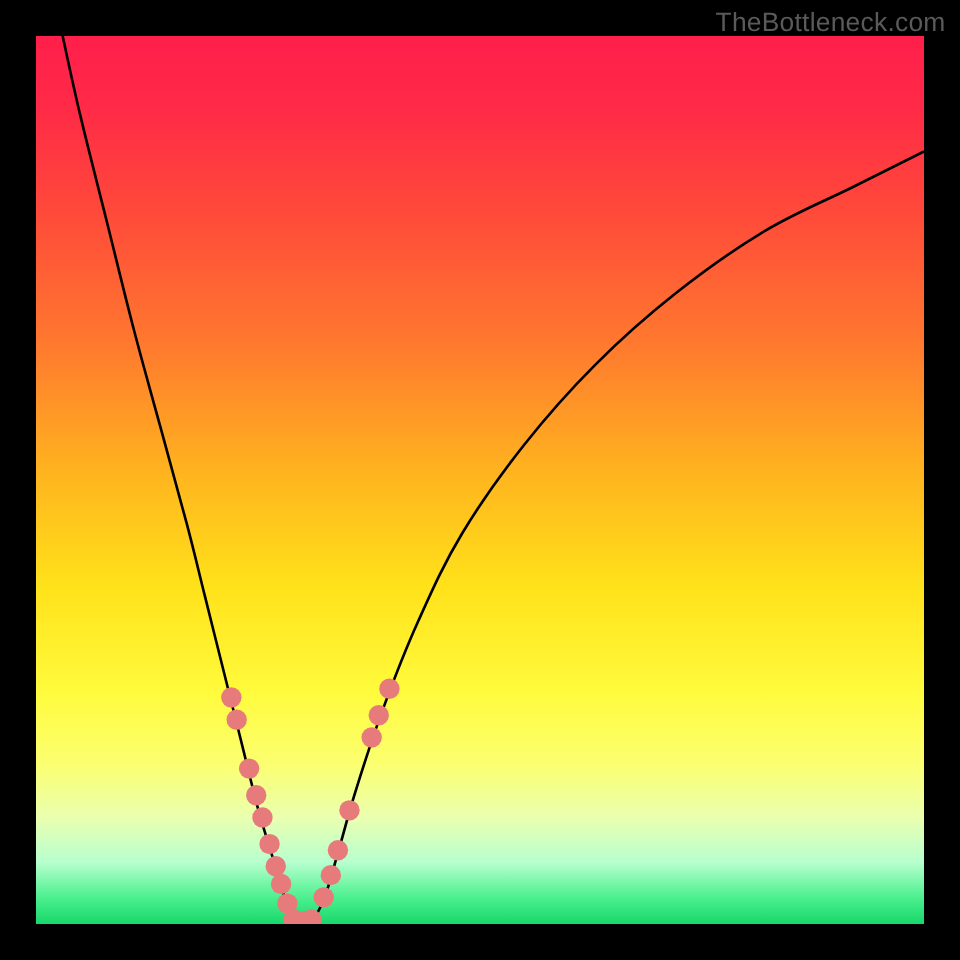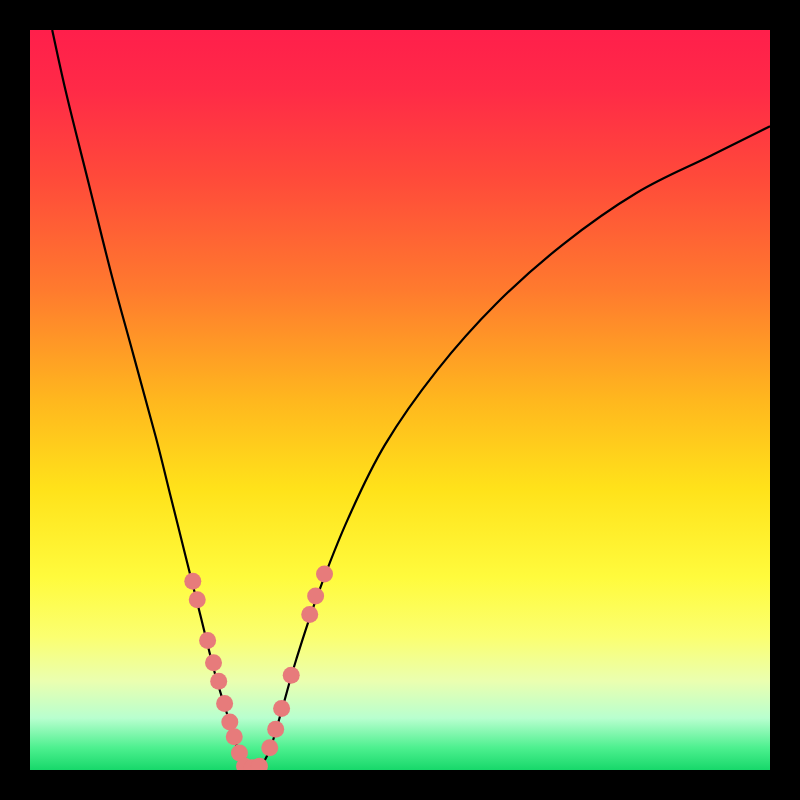--- a/index.html
+++ b/index.html
@@ -44,20 +44,21 @@
   }
   .dot {
     fill: #e77b7b;
     stroke: none;
   }
 </style>
 </head>
 <body>
 
 <div class="canvas">
+  <div class="watermark">TheBottleneck.com</div>
 
   <div class="plot-area">
     <svg class="gradient-bg" width="740" height="740" viewBox="0 0 740 740" preserveAspectRatio="none">
       <defs>
         <linearGradient id="bg-grad" x1="0" y1="0" x2="0" y2="1">
             <stop offset="0%" stop-color="#ff1f4b"></stop>
             <stop offset="8%" stop-color="#ff2a47"></stop>
             <stop offset="20%" stop-color="#ff4a3a"></stop>
             <stop offset="35%" stop-color="#ff7a2e"></stop>
             <stop offset="50%" stop-color="#ffb71e"></stop>

